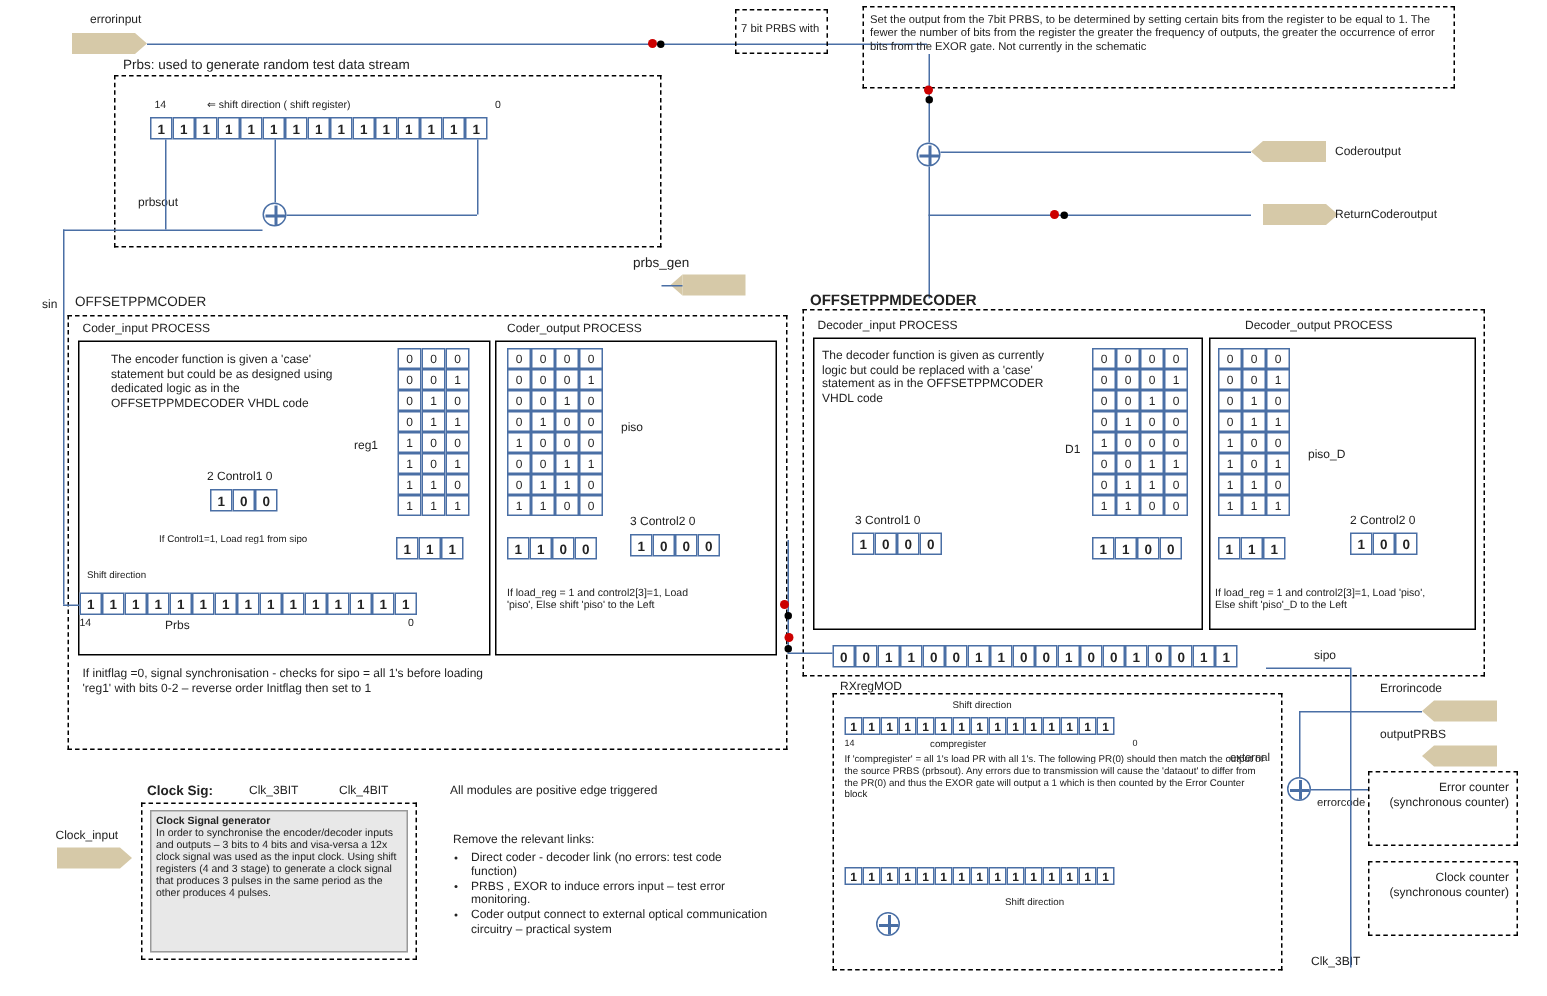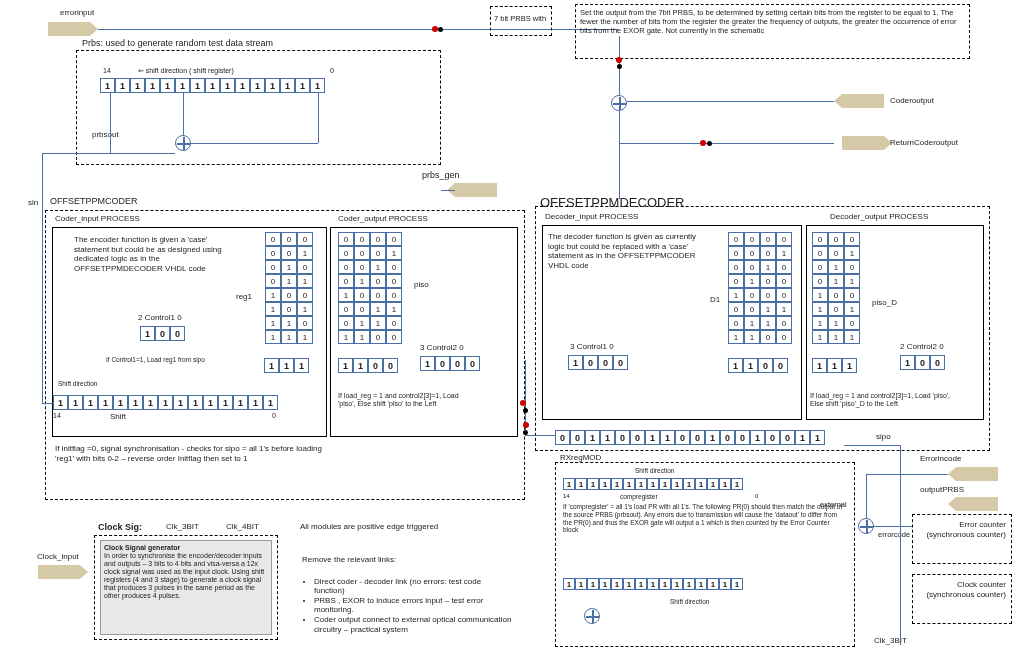--- a/index.html
+++ b/index.html
@@ -215,42 +215,42 @@
     <div class="cell">1</div>
     <div class="cell">1</div>
     <div class="cell">1</div>
     <div class="cell">1</div>
     <div class="cell">1</div>
     <div class="cell">1</div>
     <div class="cell">1</div>
     <div class="cell">1</div>
   </div>
 <div class="txt" style="left:53px;top:412px;font-size:7px">14</div>
-<div class="txt" style="left:110px;top:412px;font-size:8px">Shift</div>
+<div class="txt" style="left:110px;top:412px;font-size:8px">Prbs</div>
 <div class="txt" style="left:272px;top:412px;font-size:7px">0</div>
 
 <div class="txt" style="left:55px;top:444px;width:275px;font-size:8px">If initflag =0, signal synchronisation  - checks for sipo = all 1's before loading 'reg1' with bits 0-2 – reverse order Initflag then set to 1</div>
 
 <div class="txt" style="left:98px;top:522px;font-weight:bold;font-size:9px">Clock Sig:</div>
 <div class="txt" style="left:166px;top:522px;font-size:8px">Clk_3BIT</div>
 <div class="txt" style="left:226px;top:522px;font-size:8px">Clk_4BIT</div>
 <div class="txt" style="left:300px;top:522px;font-size:8px">All modules  are positive edge triggered</div>
 
 <div class="dashbox" style="left:94px;top:535px;width:184px;height:105px"></div>
 <div class="greybox" style="left:100px;top:540px;width:172px;height:95px">
   <b>Clock Signal generator</b><br>
   <span>In order to synchronise the encoder/decoder inputs and outputs – 3 bits to 4 bits and visa-versa a 12x clock signal was used as the input clock. Using shift registers (4 and 3 stage) to generate a clock signal that produces 3 pulses in the same period as the other produces 4 pulses.</span>
 </div>
 
 <div class="txt" style="left:37px;top:552px;font-size:8px">Clock_input</div>
 <div class="port left" style="left:38px;top:565px"></div>
 
 <div class="txt" style="left:302px;top:555px;width:210px;font-size:8px">
   <span>Remove the relevant links:</span>
-  <ul style="margin-left:12px;margin-top:12px">
+  <ul style="margin-left:12px;margin-top:2px">
     <li>Direct coder  - decoder link (no errors: test code function)</li>
     <li>PRBS , EXOR to induce errors input – test error monitoring.</li>
     <li>Coder output connect to external optical communication circuitry – practical system</li>
   </ul>
 </div>
 
 <div class="dashbox" style="left:490px;top:6px;width:62px;height:30px"></div>
 <div class="txt" style="left:494px;top:14px;font-size:7.5px">7 bit PRBS with</div>
 <div class="dashbox" style="left:575px;top:4px;width:395px;height:55px"></div>
 <div class="txt" style="left:580px;top:8px;width:385px;font-size:7.5px">Set the output from the 7bit PRBS, to be determined by setting certain bits from the register to be equal to 1. The fewer the number of bits from the register the greater the frequency of outputs, the greater the occurrence of error bits from the EXOR gate. Not currently in the schematic</div>
@@ -268,21 +268,21 @@
 <div class="line hl" style="left:619px;top:143px;width:215px"></div>
 
 <div class="dot" style="left:432px;top:26px"></div>
 <div class="bdot" style="left:438px;top:27px"></div>
 <div class="dot" style="left:616px;top:57px"></div>
 <div class="bdot" style="left:617px;top:64px"></div>
 <div class="dot" style="left:700px;top:140px"></div>
 <div class="bdot" style="left:707px;top:141px"></div>
 
 <div class="dashbox" style="left:535px;top:206px;width:455px;height:245px"></div>
-<div class="txt" style="left:540px;top:195px;font-weight:normal;font-size:13px">OFFSETPPMDECODER</div>
+<div class="txt" style="left:540px;top:195px;font-weight:bold;font-size:10px">OFFSETPPMDECODER</div>
 <div class="txt" style="left:545px;top:212px;font-size:8px">Decoder_input PROCESS</div>
 <div class="txt" style="left:830px;top:212px;font-size:8px">Decoder_output PROCESS</div>
 
 <div class="solidbox" style="left:542px;top:225px;width:260px;height:195px"></div>
 <div class="solidbox" style="left:806px;top:225px;width:178px;height:195px"></div>
 
 <div class="txt" style="left:548px;top:232px;width:165px">The decoder function is given as currently logic but could be replaced with a 'case' statement as in the OFFSETPPMCODER VHDL code</div>
 <div class="grid" style="left:728px;top:232px" id="grid_D1">
     <div class="gr">
       <div class="gc">0</div>

